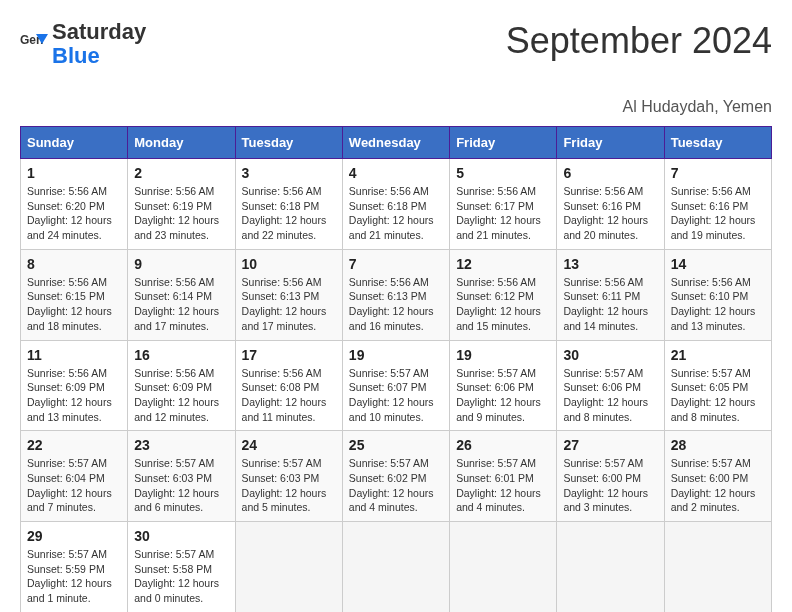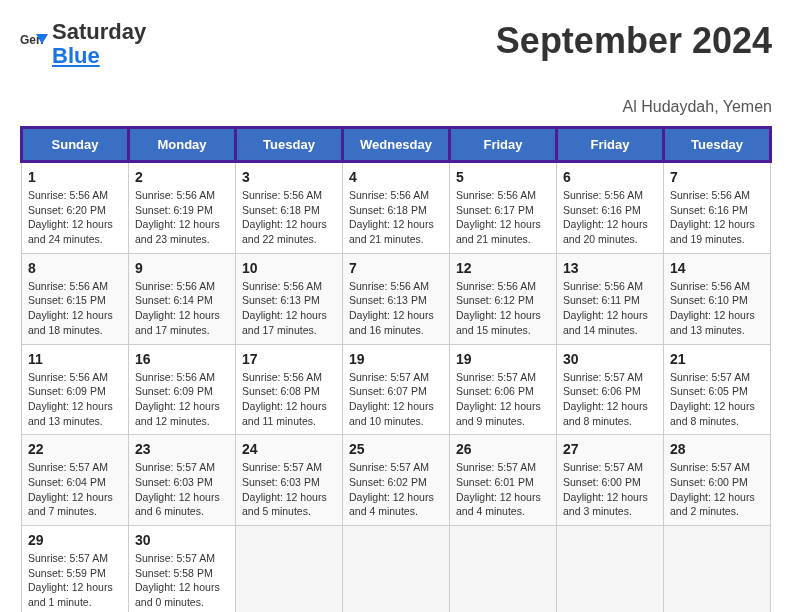--- a/index.html
+++ b/index.html
@@ -20,51 +20,51 @@
       display: flex;
       align-items: center;
       gap: 4px;
     }
     .logo-text {
       font-size: 22px;
       font-weight: bold;
       color: #333;
       line-height: 1.1;
     }
-    .logo-blue { color: #1a73e8; text-decoration: underline; }
+    .logo-blue { color: #1a73e8; }
     .logo-icon {
       width: 28px;
       height: 28px;
     }
     .title-block {
       text-align: right;
     }
     .month-title {
       font-size: 36px;
-      font-weight: bold;
+      font-weight: normal;
       color: #333;
     }
     .location {
       font-size: 16px;
       color: #555;
       margin-top: 36px;
     }
     table {
       width: 100%;
       border-collapse: collapse;
       table-layout: fixed;
     }
     th {
       background: #3a6fc4;
       color: #fff;
       padding: 8px 6px;
       font-size: 13px;
       font-weight: bold;
-      text-align: center;
-      border: 3px solid #4c1d95;
+      text-align: left;
+      border: 1px solid #4c1d95;
     }
     td {
       vertical-align: top;
       padding: 6px 6px;
       border: 1px solid #ccc;
       background: #fff;
       font-size: 11px;
       color: #333;
       min-height: 80px;
       height: 90px;

